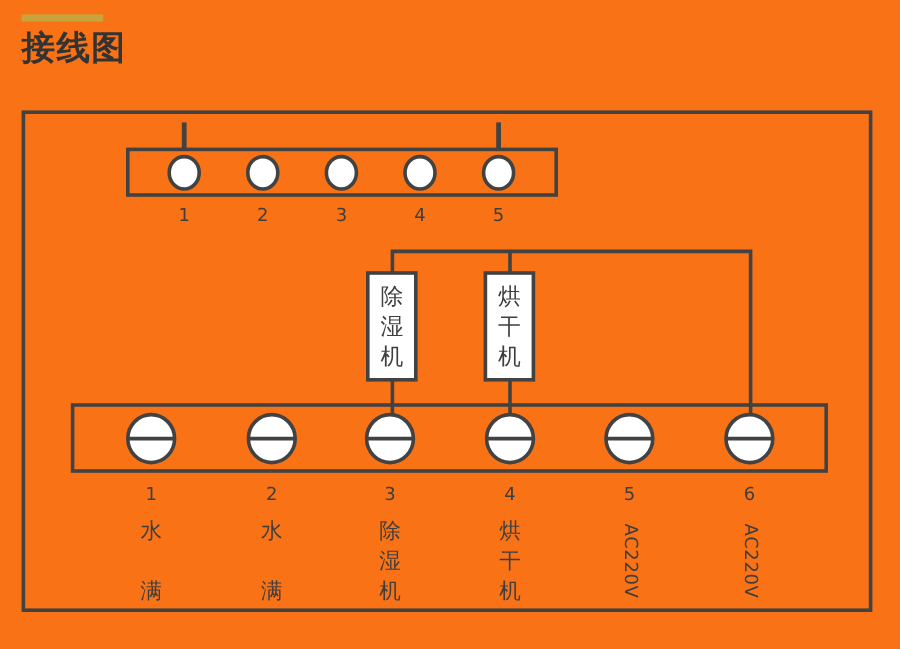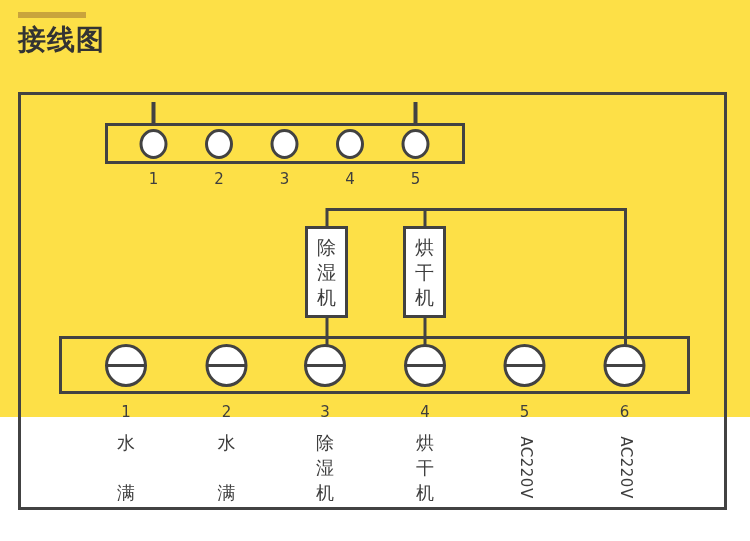--- a/index.html
+++ b/index.html
@@ -10,22 +10,22 @@
   body {
     width: 750px;
     height: 541px;
     overflow: hidden;
     font-family: "DejaVu Sans", "Liberation Sans", sans-serif;
     color: #3c3c3c;
   }
   .stage {
     position: relative;
     width: 750px;
-    height: 417px;
-    background: #fde047;
+    height: 541px;
+    background: #f97316;
   }
   .accent-bar {
     position: absolute;
     left: 18px;
     top: 12px;
     width: 68px;
     height: 6px;
     background: #c9a43c;
   }
   .page-title {

